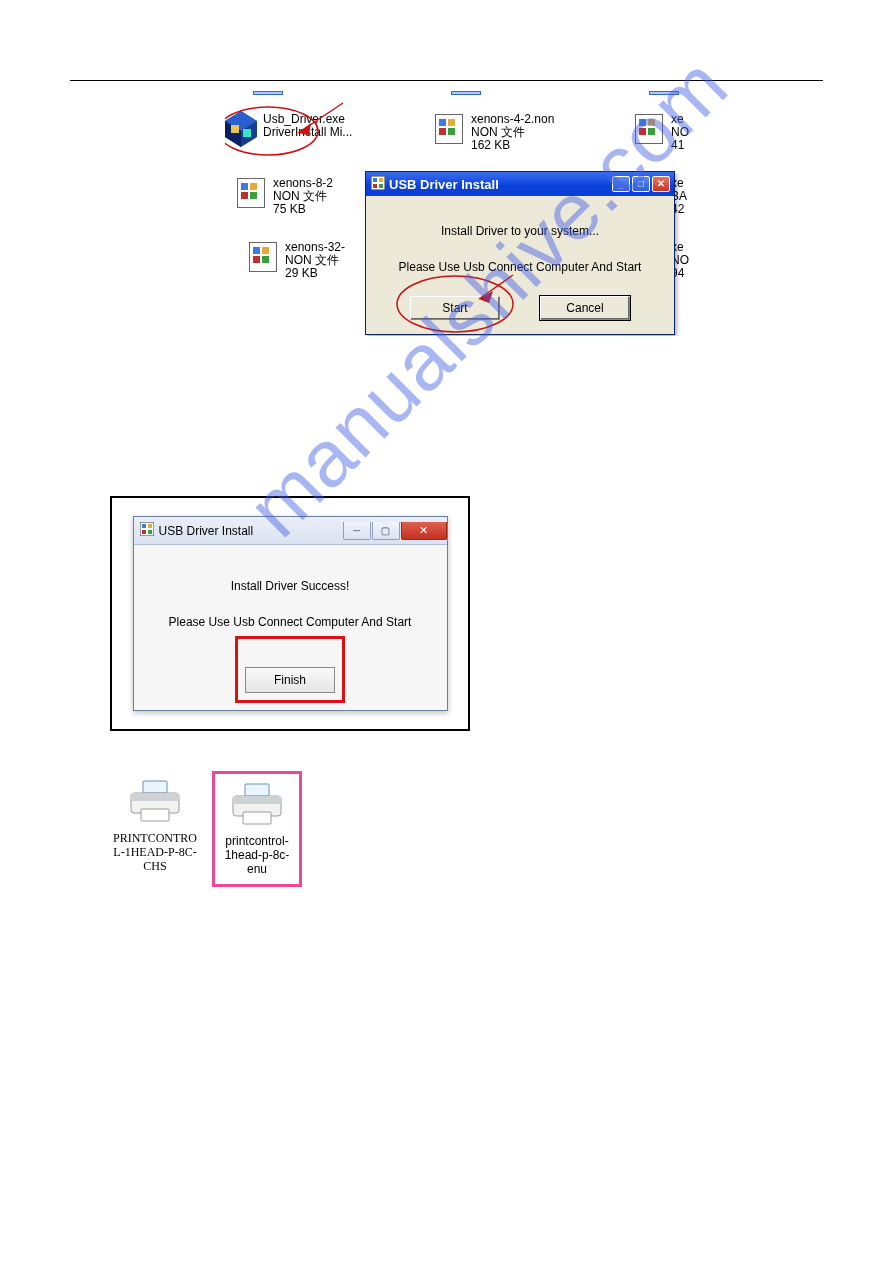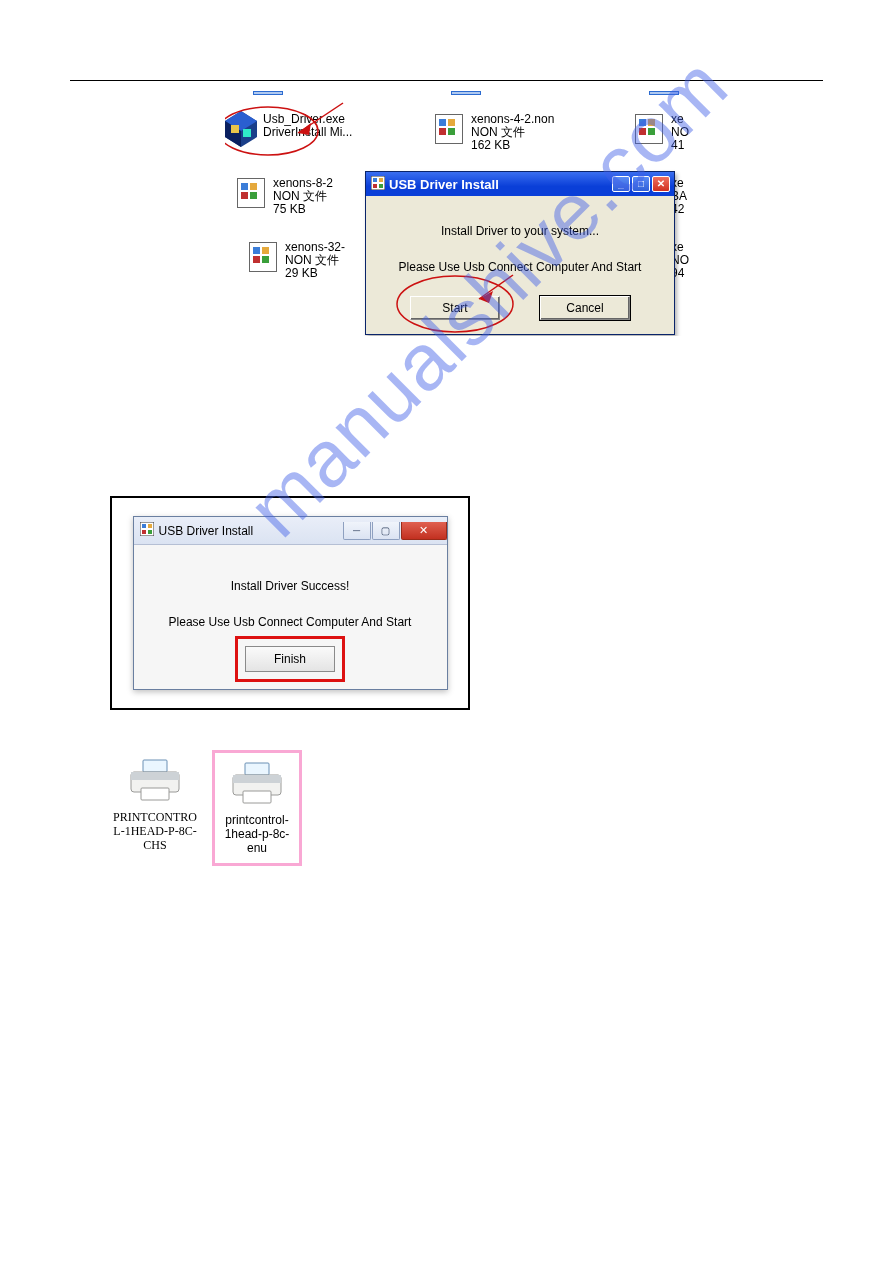--- a/index.html
+++ b/index.html
@@ -169,20 +169,21 @@
     content: "✕"; font-size:11px; color:#fff;
   }
   .w7-body { padding: 24px 10px 8px; text-align: center; font-size: 12px; color:#000; }
   .w7-body .line1 { margin: 10px 0 22px; }
   .w7-buttons { display:flex; justify-content:center; padding: 6px 0 14px; }
   .w7-btn {
     width: 90px; height: 26px;
     background: linear-gradient(#fafafa,#e4e4e4);
     border: 1px solid #8a8a8a;
     font-size: 12px;
+    margin-top: 21px;
   }
   .redbox { outline: 3px solid #d11; outline-offset: 4px; padding:3px;}
 
   
   .shot3 {
     display: flex;
     gap: 12px;
     margin: 40px 0 0 110px;
     align-items: flex-start;
   }
@@ -193,21 +194,21 @@
     font-size: 12px;
     color: #000;
     line-height: 14px;
   }
   .deskicon .printer {
     width: 56px; height: 44px; margin: 4px auto 8px;
     position: relative;
   }
   .deskicon .printer svg { width:56px; height:44px; }
   .deskicon.boxed {
-    border: 3px solid #f9a8d4;
+    border: 3px solid #ec4899;
     position: relative;
     z-index: 2;
   }
 
   
   .wm {
     position: absolute;
     left: 230px; top: 490px;
     font-size: 80px;
     font-family: Arial, sans-serif;

